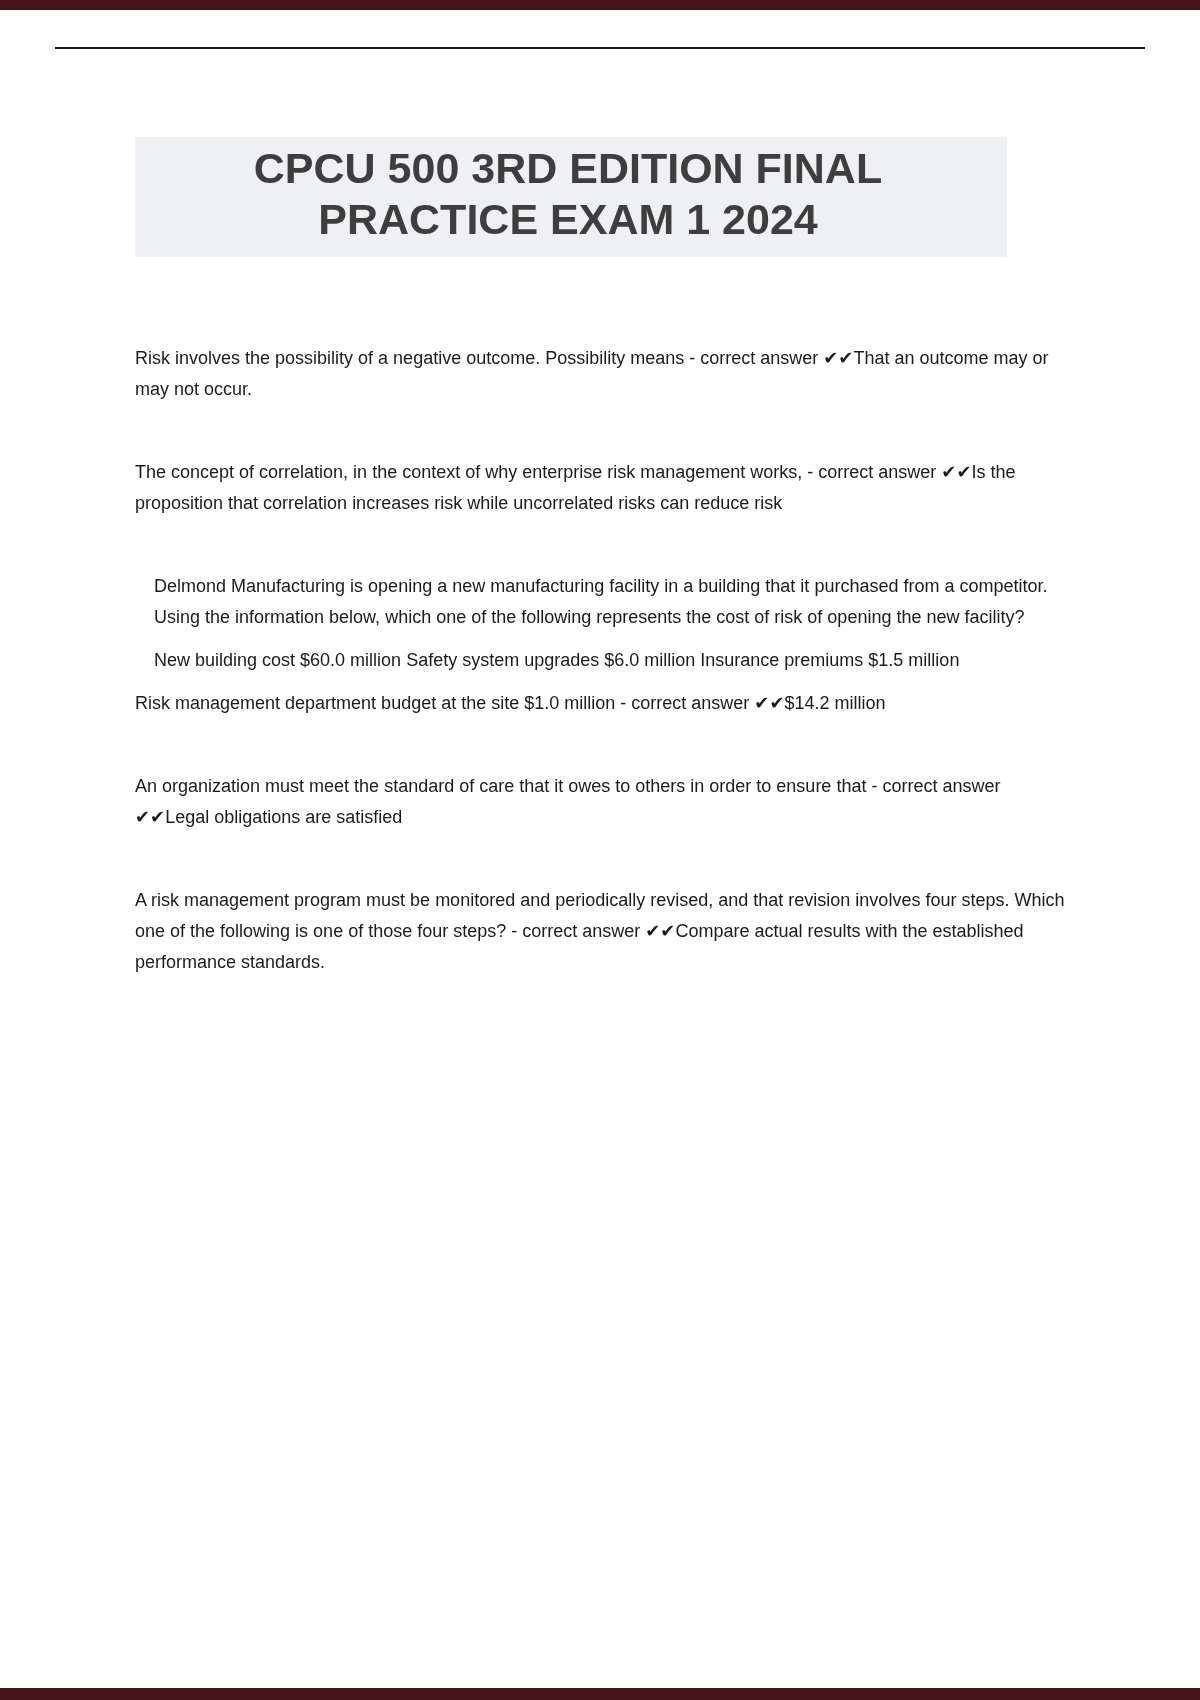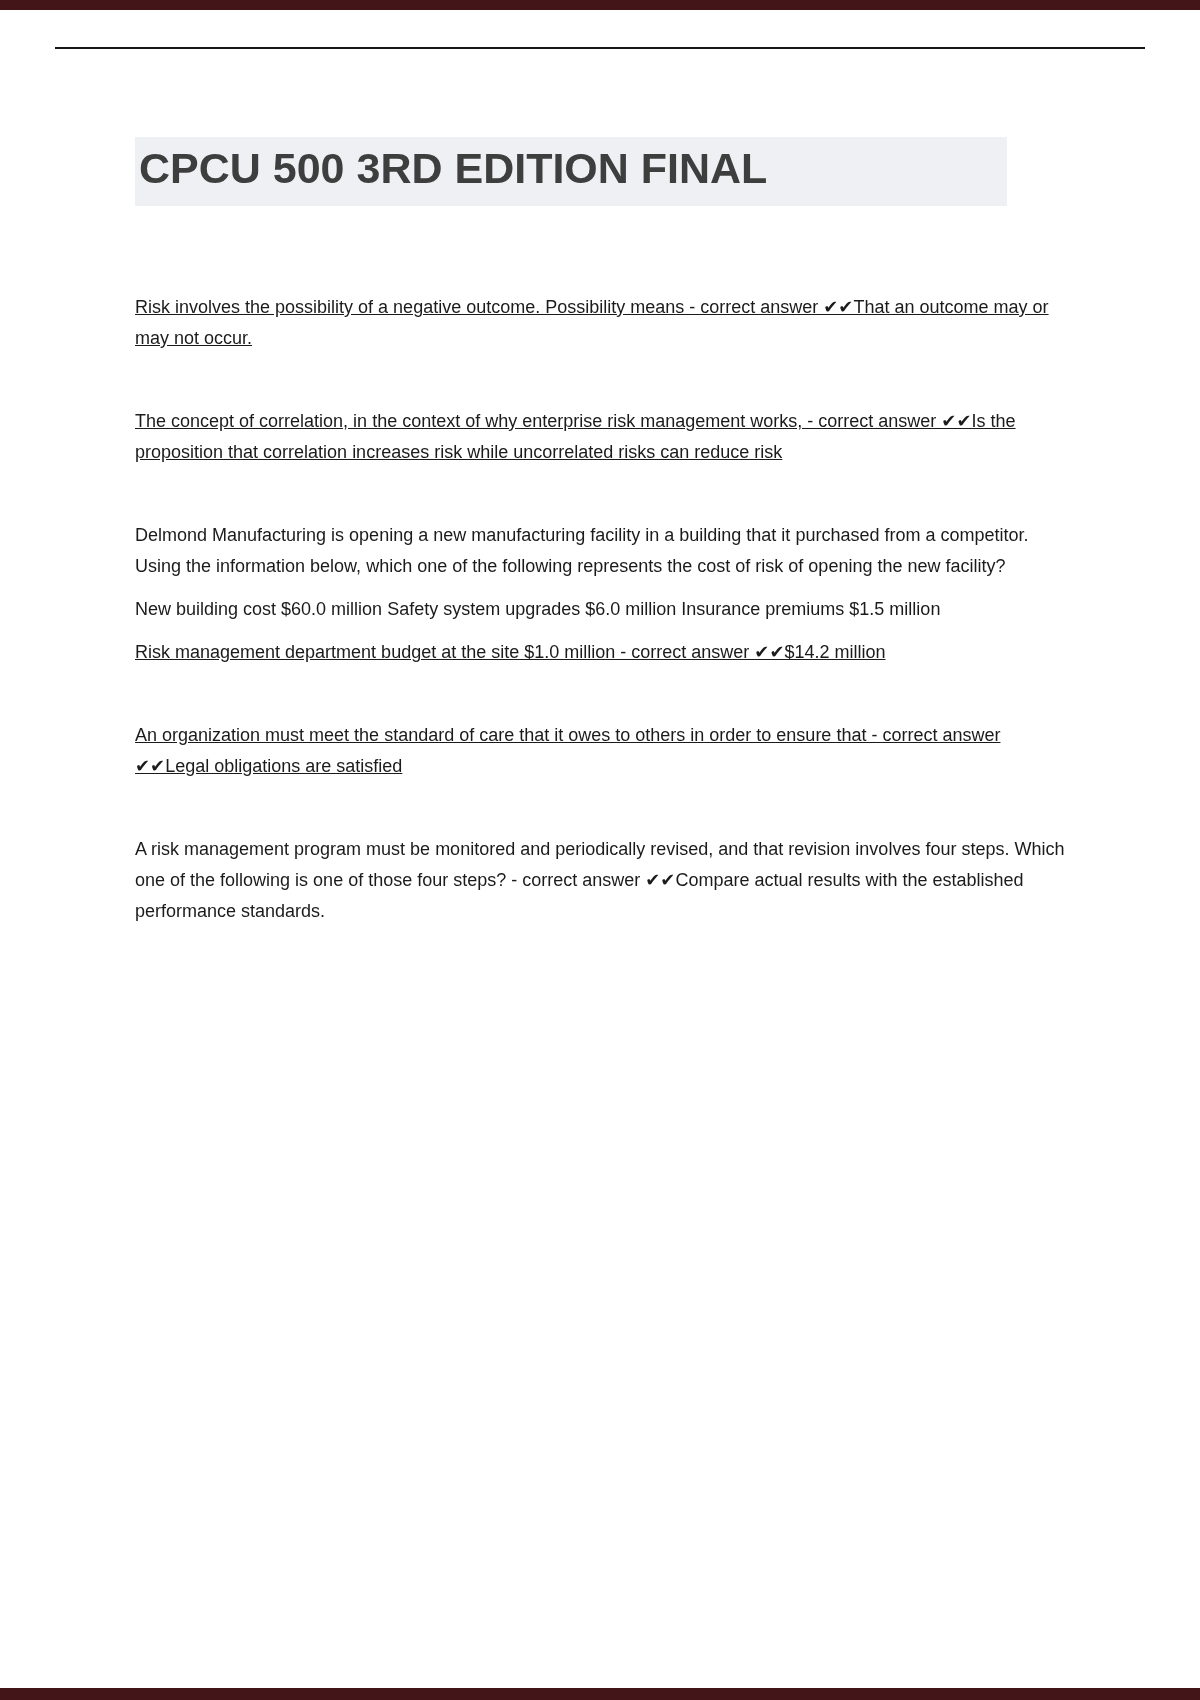--- a/index.html
+++ b/index.html
@@ -40,40 +40,41 @@
   }
   .title {
     background: #eef0f3;
     width: 872px;
     color: #3e3e3e;
     font-size: 43px;
     line-height: 51px;
     font-weight: bold;
     padding: 6px 10px 12px 4px;
     margin-bottom: 86px;
+    text-align: center;
   }
   .para {
     font-size: 18px;
     line-height: 31px;
     color: #1b1b1b;
     max-width: 940px;
   }
-  .qa  { margin-bottom: 52px; text-decoration: underline; }
-  .sub { margin-bottom: 12px; }
+  .qa  { margin-bottom: 52px; }
+  .sub { margin-bottom: 12px; margin-left: 19px; }
   .last { margin-bottom: 16px; }
 </style>
 </head>
 <body>
 
 <div class="page">
   <div class="top-bar"></div>
   <hr class="rule">
 
   <div class="content">
-    <h1 class="title"><span>CPCU 500 3RD EDITION FINAL</span><br></h1>
+    <h1 class="title"><span>CPCU 500 3RD EDITION FINAL</span><br><span>PRACTICE EXAM 1 2024</span></h1>
 
     <p class="para qa">Risk involves the possibility of a negative outcome. Possibility means - correct answer ✔✔That an outcome may or may not occur.</p>
     <p class="para qa">The concept of correlation, in the context of why enterprise risk management works, - correct answer ✔✔Is the proposition that correlation increases risk while uncorrelated risks can reduce risk</p>
     <p class="para sub">Delmond Manufacturing is opening a new manufacturing facility in a building that it purchased from a competitor. Using the information below, which one of the following represents the cost of risk of opening the new facility?</p>
     <p class="para sub">New building cost $60.0 million Safety system upgrades $6.0 million Insurance premiums $1.5 million</p>
     <p class="para qa">Risk management department budget at the site $1.0 million - correct answer ✔✔$14.2 million</p>
     <p class="para qa">An organization must meet the standard of care that it owes to others in order to ensure that - correct answer ✔✔Legal obligations are satisfied</p>
     <p class="para last">A risk management program must be monitored and periodically revised, and that revision involves four steps. Which one of the following is one of those four steps? - correct answer ✔✔Compare actual results with the established performance standards.</p>
   </div>
 

